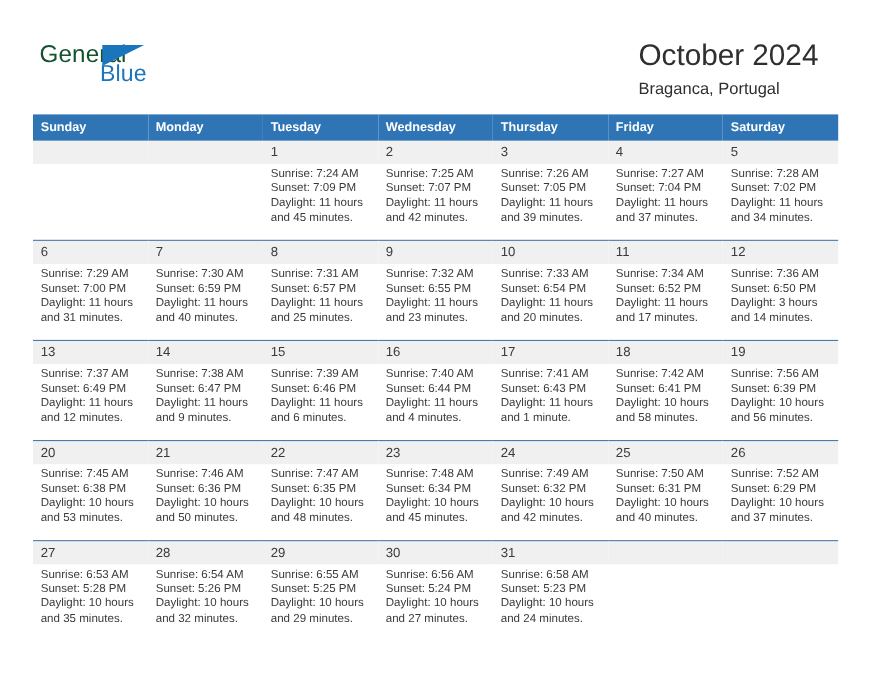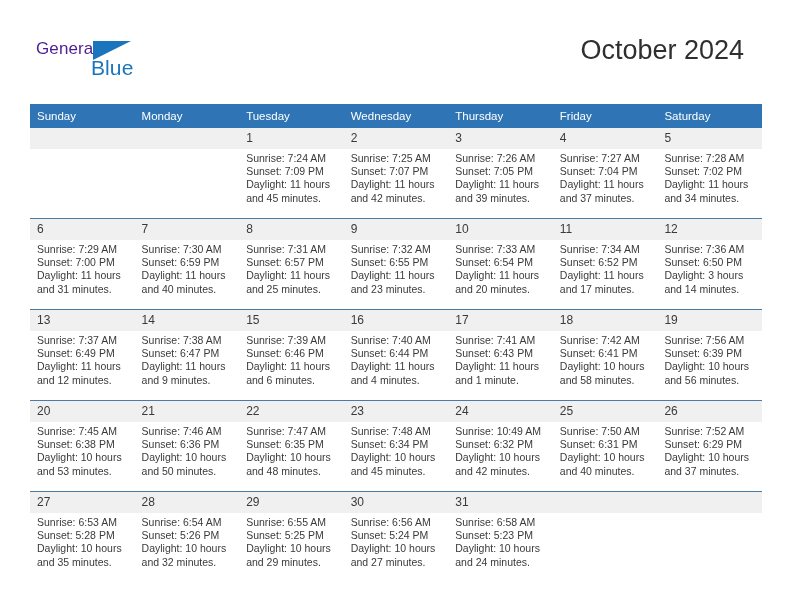--- a/index.html
+++ b/index.html
@@ -33,22 +33,22 @@
     position: absolute;
     left: 36px;
     top: 38px;
     width: 260px;
     height: 50px;
   }
   .brand-general {
     position: absolute;
     left: 0;
     top: 0;
-    font-size: 17px;
-    color: #4c1d95;
+    font-size: 22px;
+    color: #14532d;
     letter-spacing: 0.1px;
     line-height: 22px;
     white-space: nowrap;
   }
   .brand-blue {
     position: absolute;
     left: 55px;
     top: 19px;
     font-size: 21px;
     color: #1b75bc;
@@ -94,21 +94,21 @@
     left: 30px;
     top: 104px;
     width: 732px;
     border-collapse: collapse;
     table-layout: fixed;
   }
   .cal th {
     background: #2f75b5;
     color: #ffffff;
     font-size: 11.5px;
-    font-weight: normal;
+    font-weight: bold;
     text-align: left;
     padding: 6px 0 6px 7px;
     height: 12px;
     border: none;
     margin-left: 14px;
   }
   .cal td {
     vertical-align: top;
     padding: 0;
     border: none;
@@ -151,20 +151,21 @@
   <div class="top">
 
     <div class="brand">
       <span class="brand-general">General</span>
       <span class="brand-tri"></span>
       <span class="brand-blue">Blue</span>
     </div>
 
     <div class="title-block">
       <h1 class="cal-title">October 2024</h1>
+      <div class="cal-sub">Braganca, Portugal</div>
     </div>
 
   </div>
 
   <table class="cal">
     <thead>
       <tr>
         <th>Sunday</th>
         <th>Monday</th>
         <th>Tuesday</th>
@@ -378,21 +379,21 @@
             <div class="daynum">23</div>
             <div class="info">
               <div>Sunrise: 7:48 AM</div>
               <div>Sunset: 6:34 PM</div>
               <div class="daylight">Daylight: 10 hours and 45 minutes.</div>
             </div>
           </td>
           <td>
             <div class="daynum">24</div>
             <div class="info">
-              <div>Sunrise: 10:49 AM</div>
+              <div>Sunrise: 7:49 AM</div>
               <div>Sunset: 6:32 PM</div>
               <div class="daylight">Daylight: 10 hours and 42 minutes.</div>
             </div>
           </td>
           <td>
             <div class="daynum">25</div>
             <div class="info">
               <div>Sunrise: 7:50 AM</div>
               <div>Sunset: 6:31 PM</div>
               <div class="daylight">Daylight: 10 hours and 40 minutes.</div>

